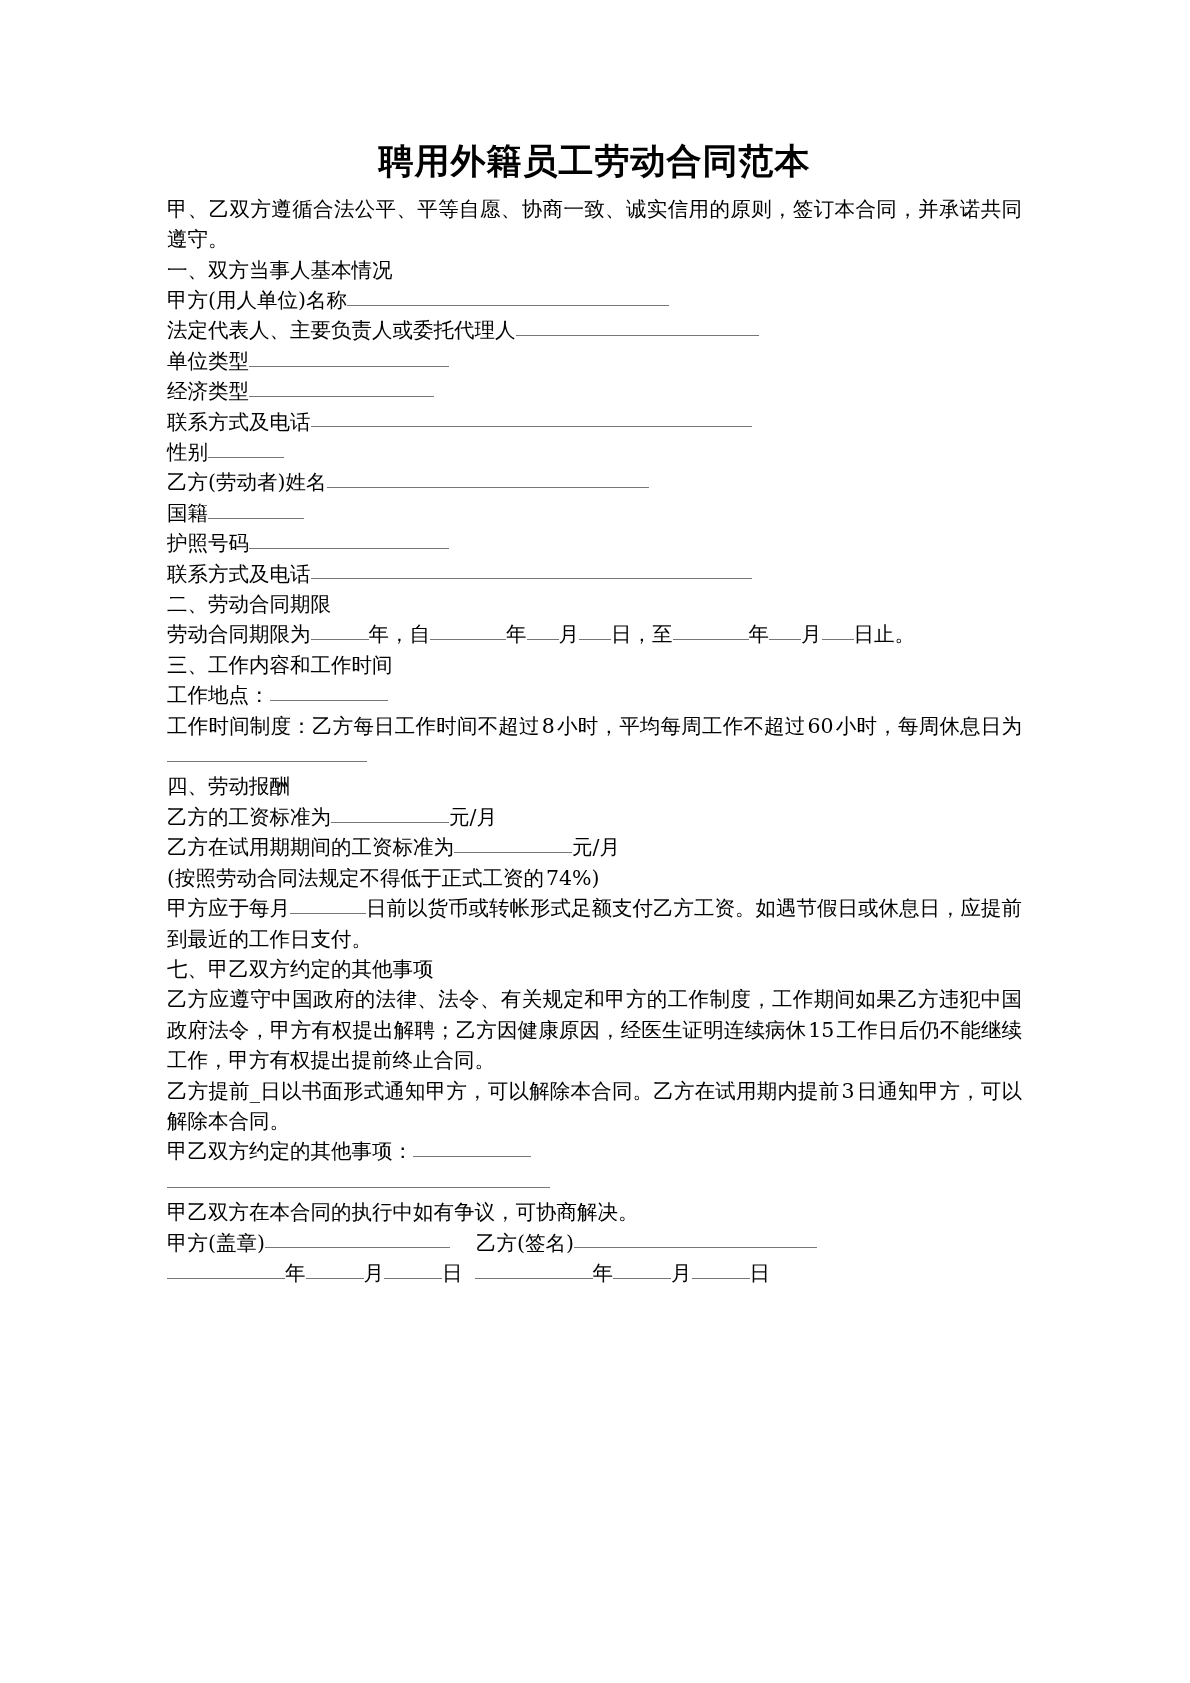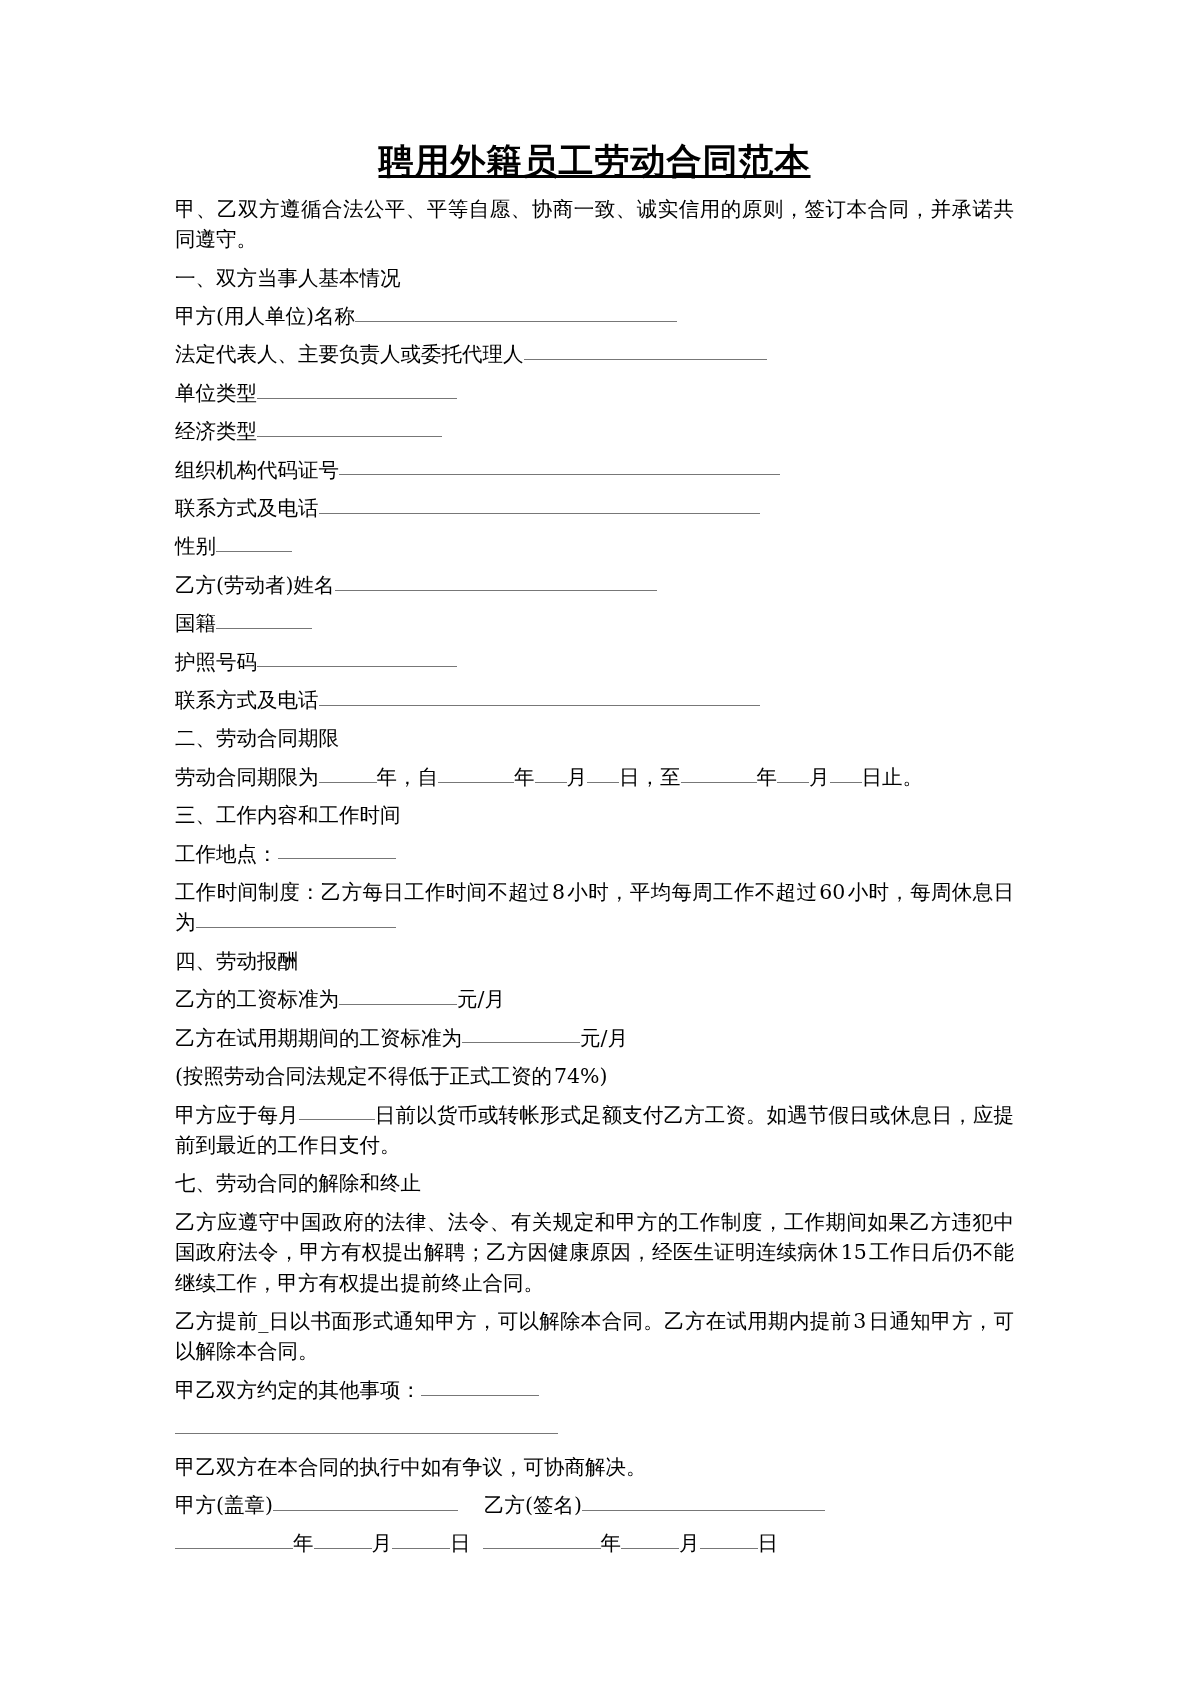--- a/index.html
+++ b/index.html
@@ -23,28 +23,27 @@
   }
   .doc-title {
     font-family: "DejaVu Sans", "Liberation Sans", sans-serif;
     font-weight: bold;
     font-size: 35px;
     text-align: center;
     letter-spacing: 1px;
     line-height: 1.25;
     margin: 0 0 10px 0;
     padding: 0;
-    text-decoration: underline;
   }
   .body-block {
     font-size: 20.5px;
     line-height: 30.4px;
   }
   .line {
-    margin: 8px;
+    margin: 0;
     padding: 0;
     white-space: normal;
     text-align: left;
   }
   .line.para {
     text-align: justify;
     text-justify: inter-character;
   }
   
   .fill {
@@ -92,21 +91,20 @@
     <p class="line">一、双方当事人基本情况</p>
 
     <p class="line"><span>甲方(用人单位)名称</span><span class="fill w-320"></span></p>
 
     <p class="line"><span>法定代表人、主要负责人或委托代理人</span><span class="fill w-240"></span></p>
 
     <p class="line"><span>单位类型</span><span class="fill w-200"></span></p>
 
     <p class="line"><span>经济类型</span><span class="fill w-xxl"></span></p>
 
-    <p class="line"><span>组织机构代码证号</span><span class="fill w-440"></span></p>
 
     <p class="line"><span>联系方式及电话</span><span class="fill w-440"></span></p>
 
     <p class="line"><span>性别</span><span class="fill w-m"></span></p>
 
     <p class="line"><span>乙方(劳动者)姓名</span><span class="fill w-320"></span></p>
 
     <p class="line"><span>国籍</span><span class="fill w-ml"></span></p>
 
     <p class="line"><span>护照号码</span><span class="fill w-200"></span></p>
@@ -128,21 +126,21 @@
 
     <p class="line"><span>乙方的工资标准为</span><span class="fill w-l"></span><span>元/月</span></p>
 
     <p class="line"><span>乙方在试用期期间的工资标准为</span><span class="fill w-l"></span><span>元/月</span></p>
 
     <p class="line"><span>(按照劳动合同法规定不得低于正式工资的</span><span class="num">74%)</span></p>
 
 
     <p class="line para"><span>甲方应于每月</span><span class="fill w-m"></span><span>日前以货币或转帐形式足额支付乙方工资。如遇节假日或休息日，应提前到最近的工作日支付。</span></p>
 
-    <p class="line">七、劳动合同的解除和终止</p>
+    <p class="line">七、甲乙双方约定的其他事项</p>
 
     <p class="line para"><span>乙方应遵守中国政府的法律、法令、有关规定和甲方的工作制度，工作期间如果乙方违犯中国政府法令，甲方有权提出解聘；乙方因健康原因，经医生证明连续病休</span><span class="num">15</span><span>工作日后仍不能继续工作，甲方有权提出提前终止合同。</span></p>
 
     <p class="line para"><span>乙方提前</span><span>_</span><span>日以书面形式通知甲方，可以解除本合同。乙方在试用期内提前</span><span class="num">3</span><span>日通知甲方，可以解除本合同。</span></p>
 
 
     <p class="line"><span>甲乙双方约定的其他事项：</span><span class="fill w-l"></span></p>
 
     <p class="line"><span class="fill w-380"></span></p>
 

